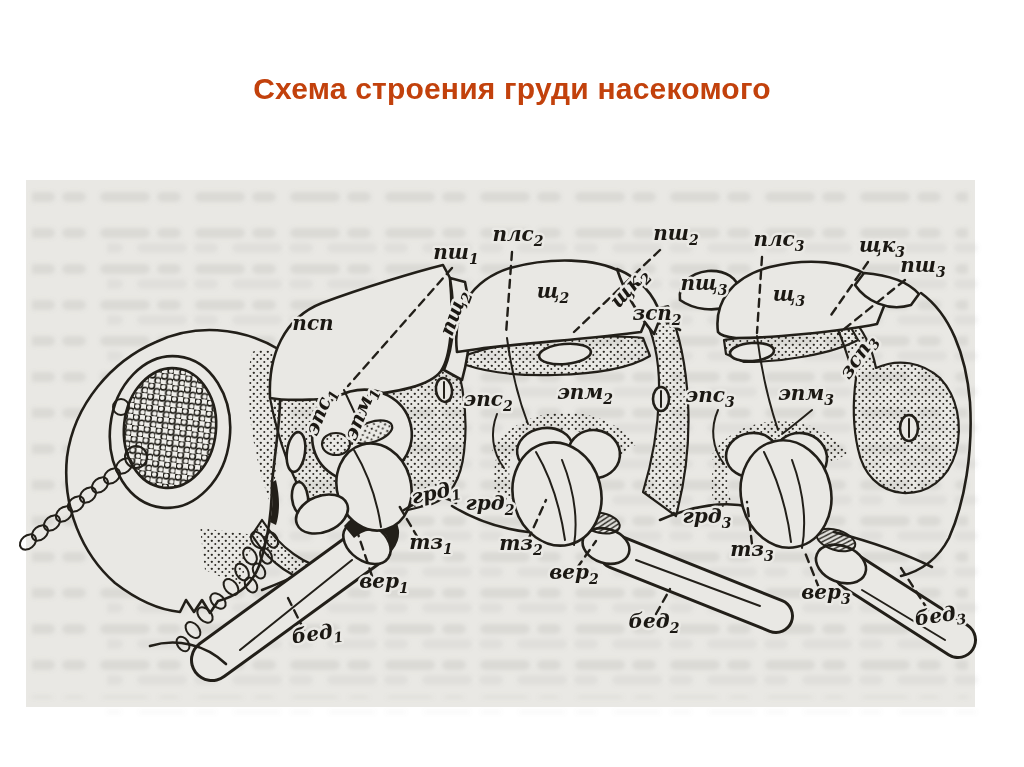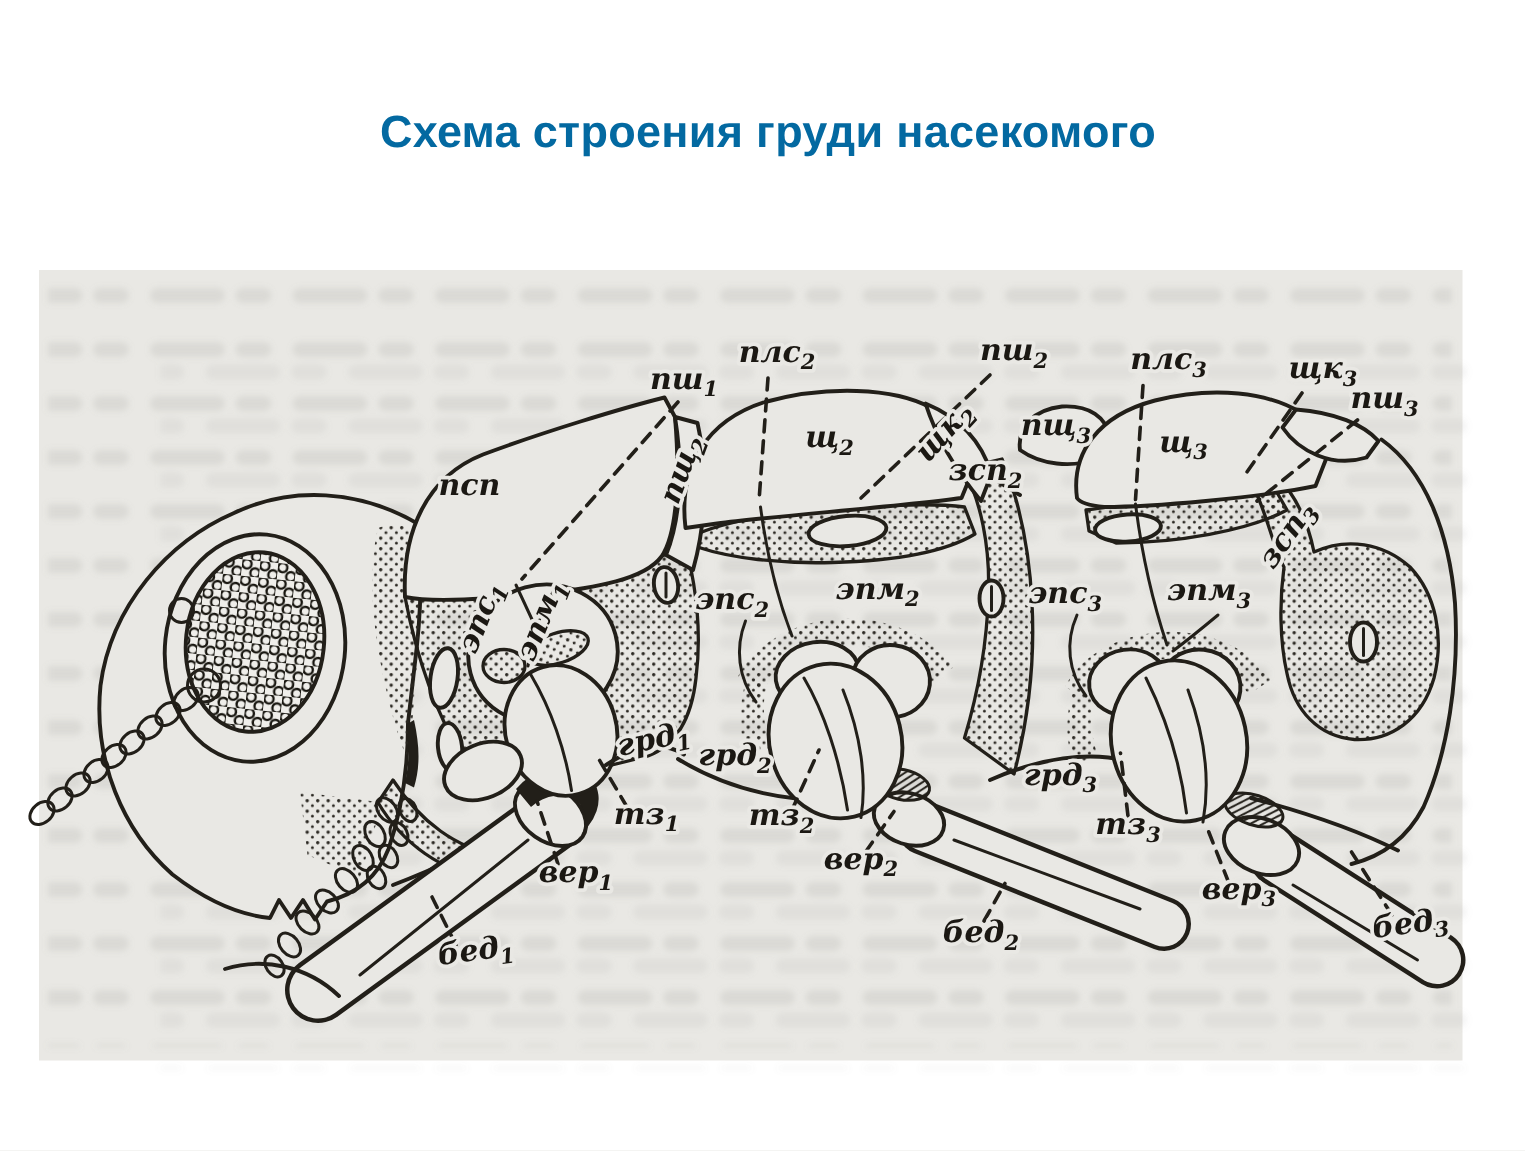--- a/index.html
+++ b/index.html
@@ -3,21 +3,21 @@
 <meta charset="utf-8">
 <style>
   html,body{margin:0;padding:0;}
   body{
     width:1024px;height:767px;position:relative;overflow:hidden;
     background:#ffffff;
     font-family:"Liberation Sans", sans-serif;
   }
   h1.slide-title{
     position:absolute;left:0;top:72px;width:1024px;margin:0;
-    text-align:center;font-size:30px;font-weight:700;color:#0369a1;
+    text-align:center;font-size:30px;font-weight:700;color:#c2410c;
     letter-spacing:0.2px;
   }
   svg{position:absolute;left:0;top:0;}
   .ln{fill:none;stroke:#221f19;stroke-width:2.6;stroke-linecap:round;stroke-linejoin:round;}
   .thin{stroke-width:2;}
   .paper{fill:#e9e8e4;stroke:#221f19;stroke-width:2.6;stroke-linejoin:round;}
   .stip{fill:url(#stipple);stroke:#221f19;stroke-width:2.2;stroke-linejoin:round;}
   .stipn{fill:url(#stipple);stroke:none;}
   .leader{fill:none;stroke:#221f19;stroke-width:2.4;stroke-dasharray:8 6;stroke-linecap:round;}
   .inkfill{fill:#221f19;stroke:none;}

